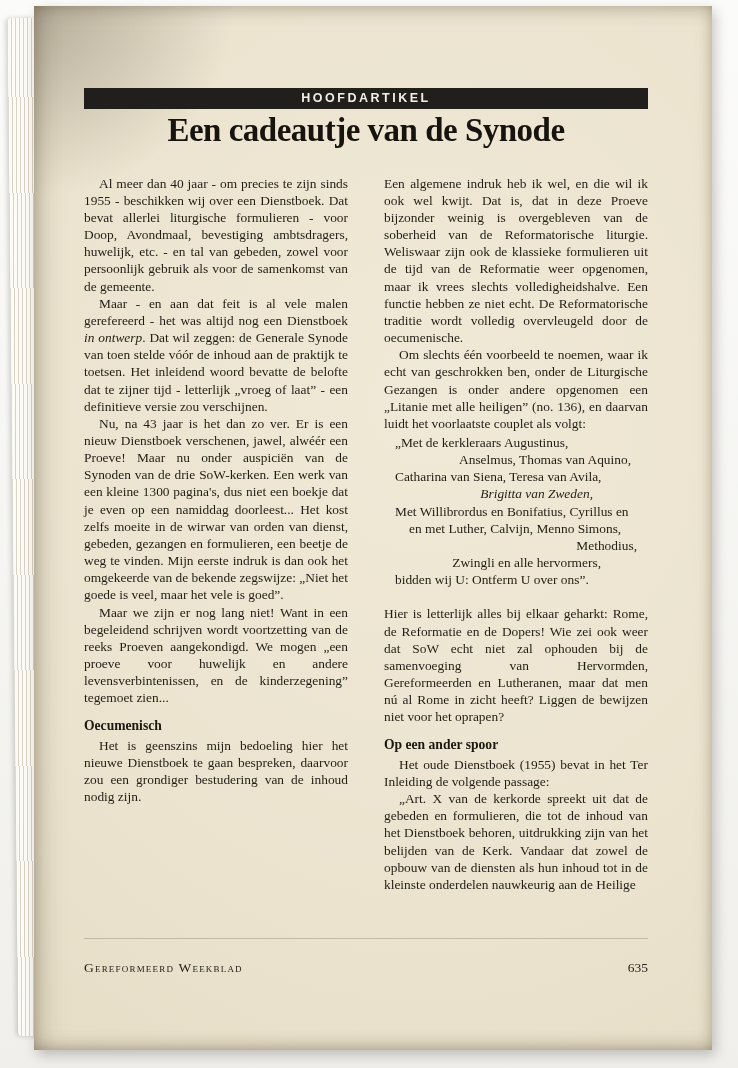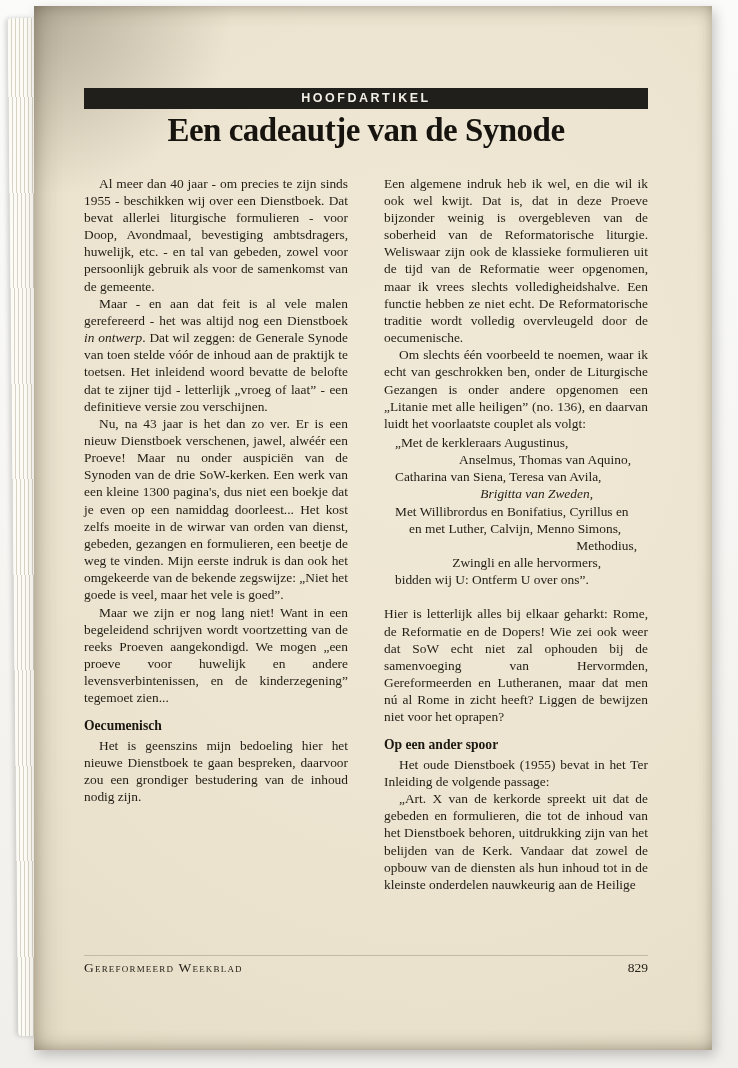--- a/index.html
+++ b/index.html
@@ -69,21 +69,21 @@
   .verse p { margin:0; text-align:left; text-indent:0; }
   .vl.r0   { text-align:right; }
   .vl.r6   { text-align:right; padding-right:6px; }
   .vl.r44  { text-align:right; padding-right:44px;font-style:italic; }
   .vl.r36  { text-align:right; padding-right:36px; }
   .vl.ind14{ padding-left:14px; }
 
   .footer {
     position:absolute; left:50px; right:64px; bottom:74px;
     display:flex; justify-content:space-between; align-items:baseline;
-    border-top:1px solid rgba(60,50,30,0.22); padding-top:4px;
+    border-top:1px solid rgba(60,50,30,0.22); padding-top:21px;
     color:#26221a;
   }
   .footer .mag { font-variant:small-caps; letter-spacing:1.2px; font-size:13.5px; }
   .footer .pg  { font-size:13.5px; }
 </style>
 </head>
 <body>
 
 <div class="scan">
 
@@ -130,17 +130,17 @@
           <h2 class="subhead">Op een ander spoor</h2>
           <p class="para ind">Het oude Dienstboek (1955) bevat in het Ter Inleiding de volgende passage:</p>
           <p class="para ind">„Art. X van de kerkorde spreekt uit dat de gebeden en formulieren, die tot de inhoud van het Dienstboek behoren, uitdrukking zijn van het belijden van de Kerk. Vandaar dat zowel de opbouw van de diensten als hun inhoud tot in de kleinste onderdelen nauwkeurig aan de Heilige</p>
         </div>
 
       </div>
     </div>
 
     <div class="footer">
       <span class="mag">Gereformeerd Weekblad</span>
-      <span class="pg">829</span>
+      <span class="pg">635</span>
     </div>
 
   </div>
 </div>
 
 </body></html>

